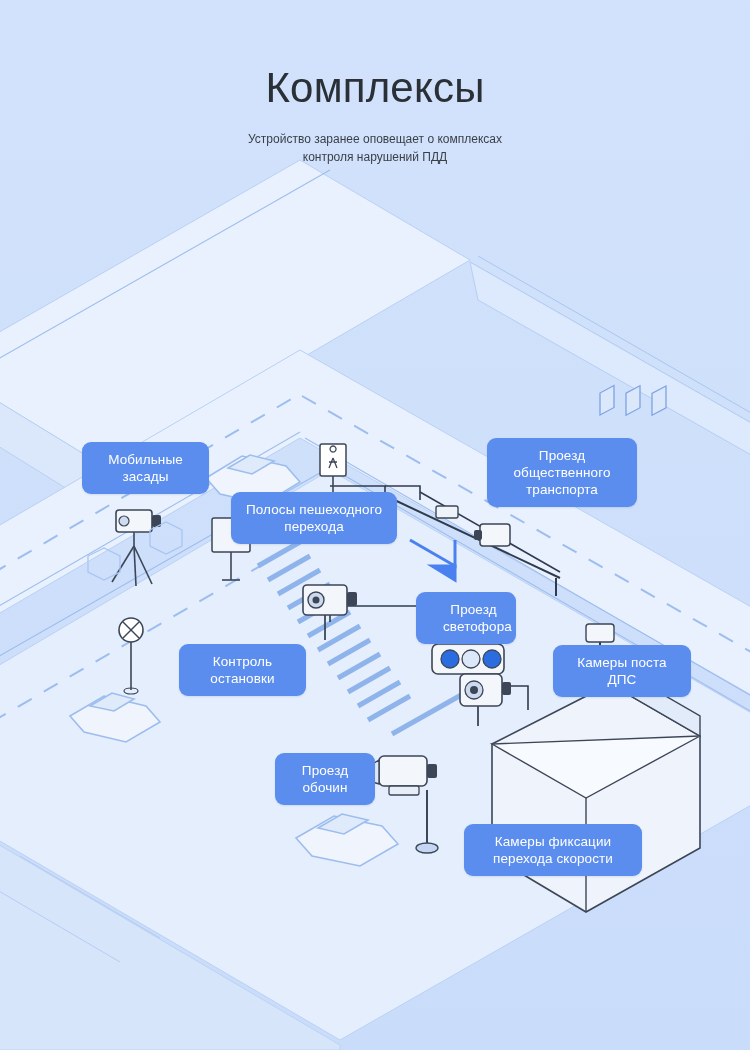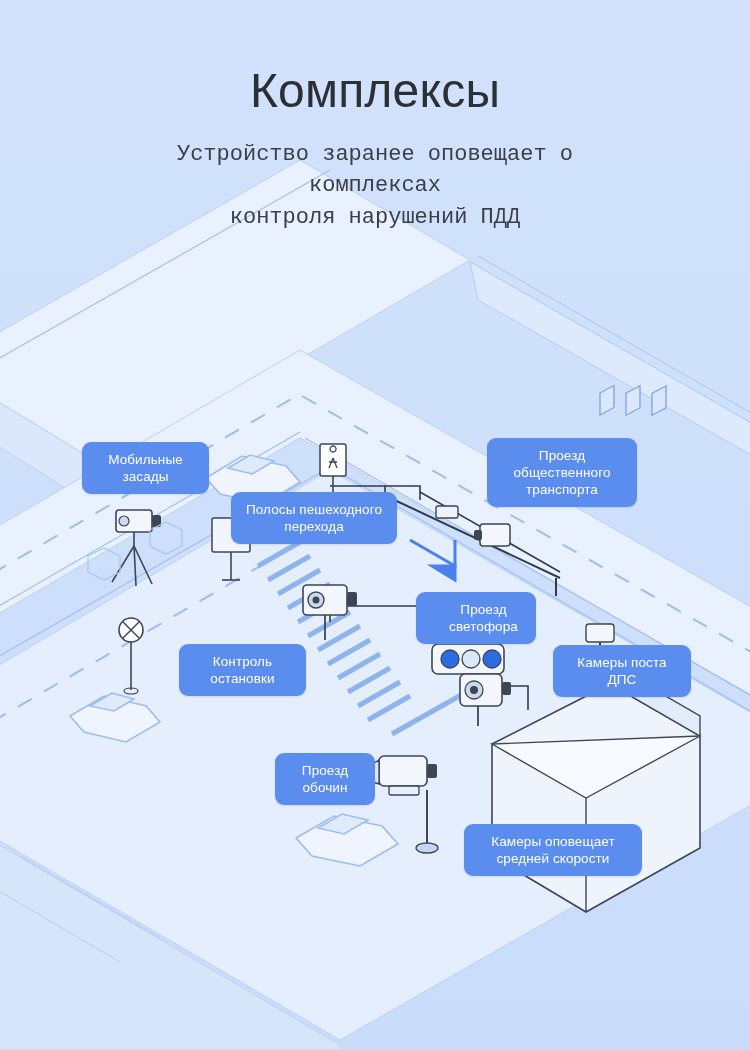--- a/index.html
+++ b/index.html
@@ -25,36 +25,35 @@
   
   .header {
     position: absolute;
     top: 0; left: 0;
     width: 750px;
     text-align: center;
     padding-top: 62px;
     z-index: 40;
   }
   .title {
-    font-size: 48px;
+    font-size: 42px;
     line-height: 1.22;
     color: #2b2f36;
     font-weight: 400;
     letter-spacing: 0.2px;
     margin: 0 auto;
     max-width: 640px;
   }
   .subtitle {
     margin: 18px auto 0 auto;
-    font-size: 22px;
+    font-size: 12px;
     line-height: 1.45;
     color: #3a3f47;
     max-width: 540px;
     font-weight: 400;
-    font-family: Liberation Mono, monospace;
   }
 
   
   .scene {
     position: absolute;
     left: 0;
     top: 0;
     width: 750px;
     height: 1050px;
   }
@@ -72,21 +71,21 @@
     padding: 9px 12px;
     box-sizing: border-box;
     z-index: 30;
     letter-spacing: 0.1px;
     box-shadow: 0 1px 2px rgba(40,70,130,0.12);
   }
 
   .lbl-mobile      { left: 82px;  top: 442px;  width: 127px; }
   .lbl-ped         { left: 231px; top: 492px;  width: 166px; }
   .lbl-public      { left: 487px; top: 438px;  width: 150px; }
-  .lbl-traffic     { left: 416px; top: 592px;  width: 120px; padding-left: 27px; }
+  .lbl-traffic     { left: 416px; top: 592px;  width: 100px; padding-left: 27px; }
   .lbl-stop        { left: 168px; top: 644px;  width: 127px; margin-left: 11px; }
   .lbl-dps         { left: 553px; top: 645px;  width: 138px; }
   .lbl-shoulder    { left: 231px; top: 753px;  width: 100px; margin-left: 44px; }
   .lbl-avgspeed    { left: 464px; top: 824px;  width: 178px; }
 </style>
 </head>
 <body>
 
 <div id="stage">
 
@@ -323,16 +322,16 @@
 
   <div class="label lbl-dps">
     <span>Камеры поста ДПС</span>
   </div>
 
   <div class="label lbl-shoulder">
     <span>Проезд обочин</span>
   </div>
 
   <div class="label lbl-avgspeed">
-    <span>Камеры оповещает средней скорости</span>
+    <span>Камеры фиксации перехода скорости</span>
   </div>
 
 </div>
 
 </body></html>

